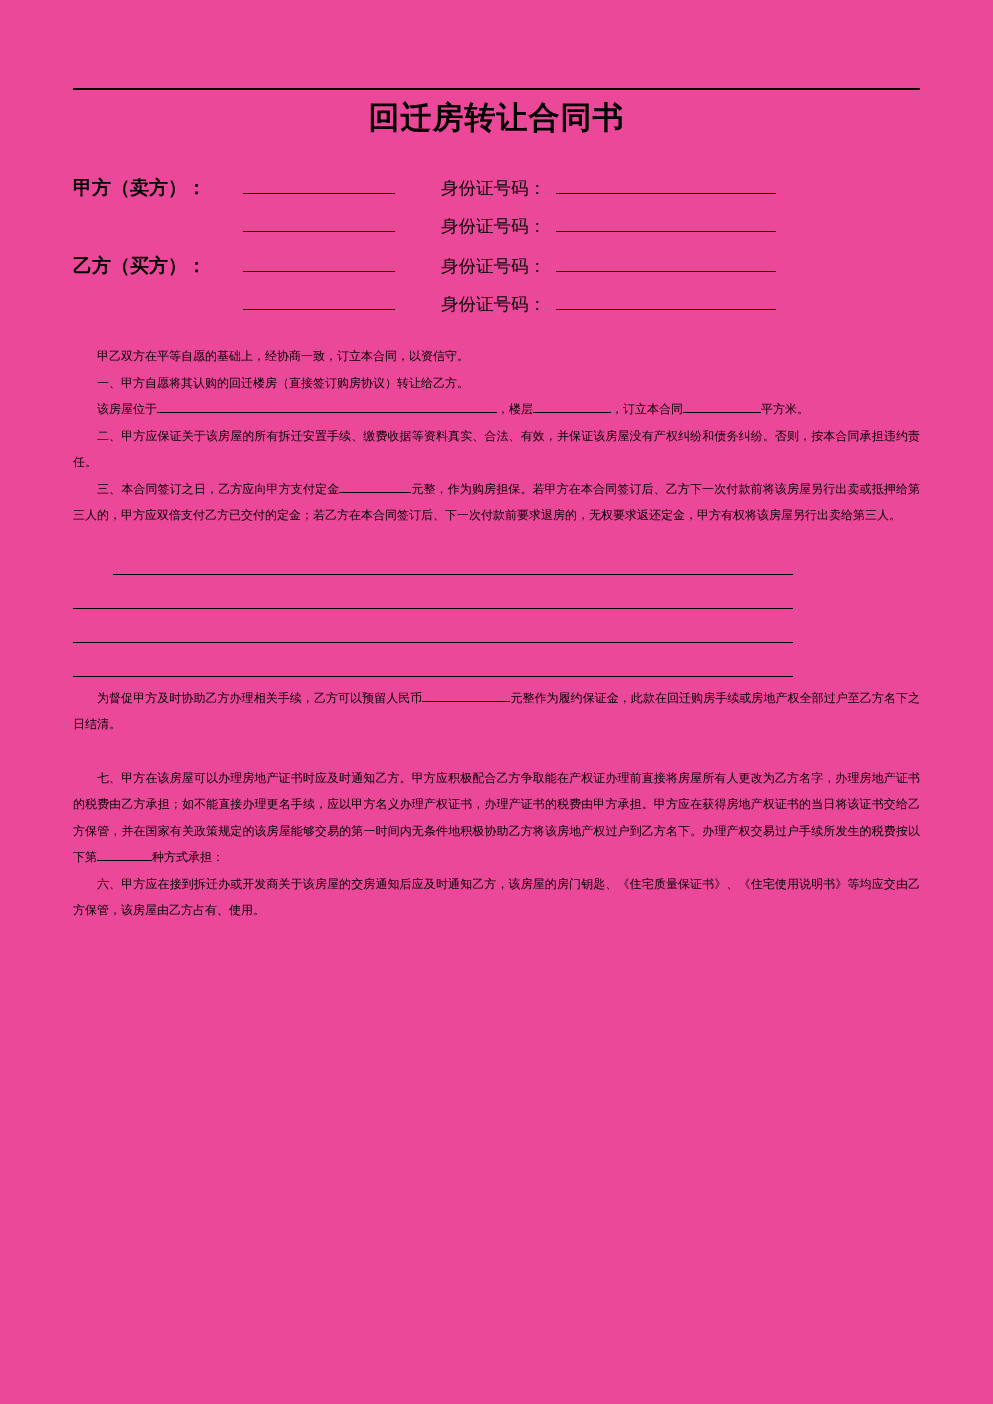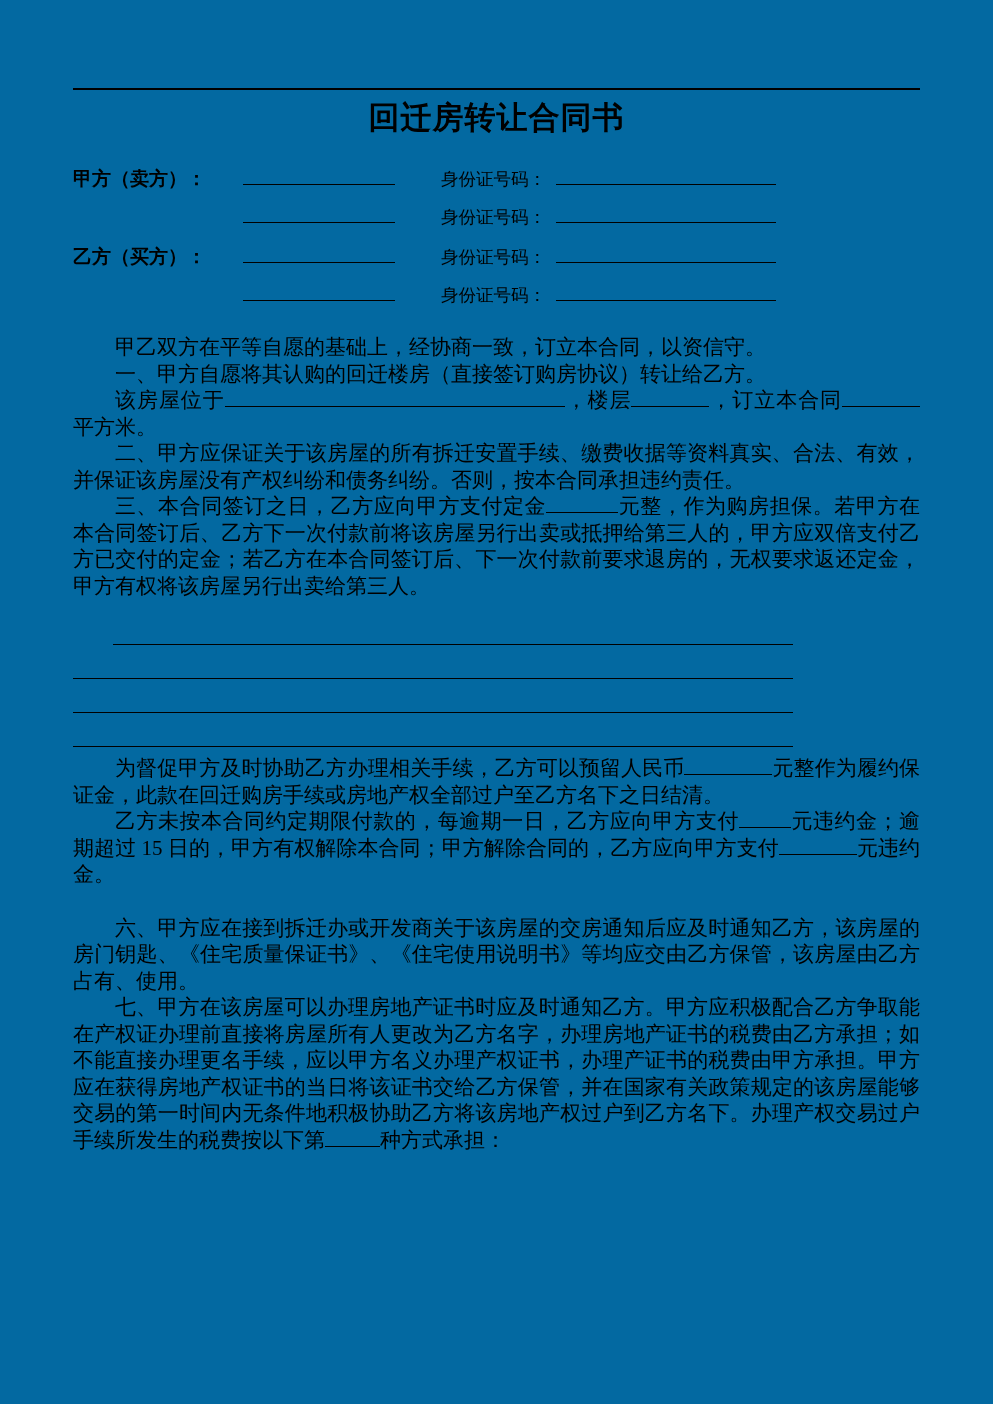--- a/index.html
+++ b/index.html
@@ -1,41 +1,41 @@
 <!DOCTYPE html>
 <html><head>
 <meta charset="utf-8">
 <style>
   html, body { margin: 0; padding: 0; background: #ffffff; }
   .page {
     position: relative;
     width: 993px;
     height: 1404px;
-    background: #0369a1;
+    background: #ec4899;
     color: #000000;
     font-family: "Liberation Serif", "DejaVu Serif", serif;
     box-sizing: border-box;
     padding: 0 73px;
     overflow: hidden;
   }
   .top-rule {
     margin-top: 88px;
     border-top: 2px solid #000;
     width: 100%;
     height: 0;
   }
   .title {
     margin: 8px 0 0 0;
     text-align: center;
     font-size: 31px;
     line-height: 40px;
     font-weight: bold;
     letter-spacing: 1px;
   }
-  .parties { margin-top: 28px; font-family: Liberation Mono, monospace; }
+  .parties { margin-top: 37px; font-family: Liberation Mono, monospace; }
   .party-row {
     height: 39px;
     font-size: 17.5px;
     white-space: nowrap;
   }
   .party-label {
     display: inline-block;
     width: 170px;
     font-size: 19px;
     font-weight: bold;
@@ -45,21 +45,21 @@
     display: inline-block;
     border-bottom: 1px solid #000;
     height: 0.95em;
     vertical-align: baseline;
   }
   .name-blank { width: 152px; }
   .id-label { display: inline-block; margin-left: 46px; margin-right: 10px; }
   .id-blank { width: 220px; }
   .body-text {
     margin-top: 12px;
-    font-size: 21px;
+    font-size: 12px;
     line-height: 26.5px;
     text-align: justify;
   }
   .para {
     margin: 0;
     text-indent: 2em;
   }
   .inline-blank { border-bottom: 1px solid #000; display: inline-block; height: 0.9em; vertical-align: baseline; }
   .writelines { margin-top: 12px; margin-bottom: 8px; }
   .write-line {
@@ -88,18 +88,17 @@
       <p class="para"><span>该房屋位于</span><span class="inline-blank" style="width: 340px;"></span><span>，楼层</span><span class="inline-blank" style="width: 78px;"></span><span>，订立本合同</span><span class="inline-blank" style="width: 78px;"></span><span>平方米。</span></p>
       <p class="para"><span>二、甲方应保证关于该房屋的所有拆迁安置手续、缴费收据等资料真实、合法、有效，并保证该房屋没有产权纠纷和债务纠纷。否则，按本合同承担违约责任。</span></p>
       <p class="para"><span>三、本合同签订之日，乙方应向甲方支付定金</span><span class="inline-blank" style="width: 72px;"></span><span>元整，作为购房担保。若甲方在本合同签订后、乙方下一次付款前将该房屋另行出卖或抵押给第三人的，甲方应双倍支付乙方已交付的定金；若乙方在本合同签订后、下一次付款前要求退房的，无权要求返还定金，甲方有权将该房屋另行出卖给第三人。</span></p>
       <div class="writelines">
         <div class="write-line first"></div>
         <div class="write-line"></div>
         <div class="write-line"></div>
         <div class="write-line"></div>
       </div>
       <p class="para"><span>为督促甲方及时协助乙方办理相关手续，乙方可以预留人民币</span><span class="inline-blank" style="width: 88px;"></span><span>元整作为履约保证金，此款在回迁购房手续或房地产权全部过户至乙方名下之日结清。</span></p>
-      <p class="para"><span>乙方未按本合同约定期限付款的，每逾期一日，乙方应向甲方支付</span><span class="inline-blank" style="width: 52px;"></span><span>元违约金；逾期超过 15 日的，甲方有权解除本合同；甲方解除合同的，乙方应向甲方支付</span><span class="inline-blank" style="width: 78px;"></span><span>元违约金。</span></p>
       <div class="gap"></div>
+      <p class="para"><span>七、甲方在该房屋可以办理房地产证书时应及时通知乙方。甲方应积极配合乙方争取能在产权证办理前直接将房屋所有人更改为乙方名字，办理房地产证书的税费由乙方承担；如不能直接办理更名手续，应以甲方名义办理产权证书，办理产证书的税费由甲方承担。甲方应在获得房地产权证书的当日将该证书交给乙方保管，并在国家有关政策规定的该房屋能够交易的第一时间内无条件地积极协助乙方将该房地产权过户到乙方名下。办理产权交易过户手续所发生的税费按以下第</span><span class="inline-blank" style="width: 55px;"></span><span>种方式承担：</span></p>
       <p class="para"><span>六、甲方应在接到拆迁办或开发商关于该房屋的交房通知后应及时通知乙方，该房屋的房门钥匙、《住宅质量保证书》、《住宅使用说明书》等均应交由乙方保管，该房屋由乙方占有、使用。</span></p>
-      <p class="para"><span>七、甲方在该房屋可以办理房地产证书时应及时通知乙方。甲方应积极配合乙方争取能在产权证办理前直接将房屋所有人更改为乙方名字，办理房地产证书的税费由乙方承担；如不能直接办理更名手续，应以甲方名义办理产权证书，办理产证书的税费由甲方承担。甲方应在获得房地产权证书的当日将该证书交给乙方保管，并在国家有关政策规定的该房屋能够交易的第一时间内无条件地积极协助乙方将该房地产权过户到乙方名下。办理产权交易过户手续所发生的税费按以下第</span><span class="inline-blank" style="width: 55px;"></span><span>种方式承担：</span></p>
     </div>
 </div>
 
 </body></html>

